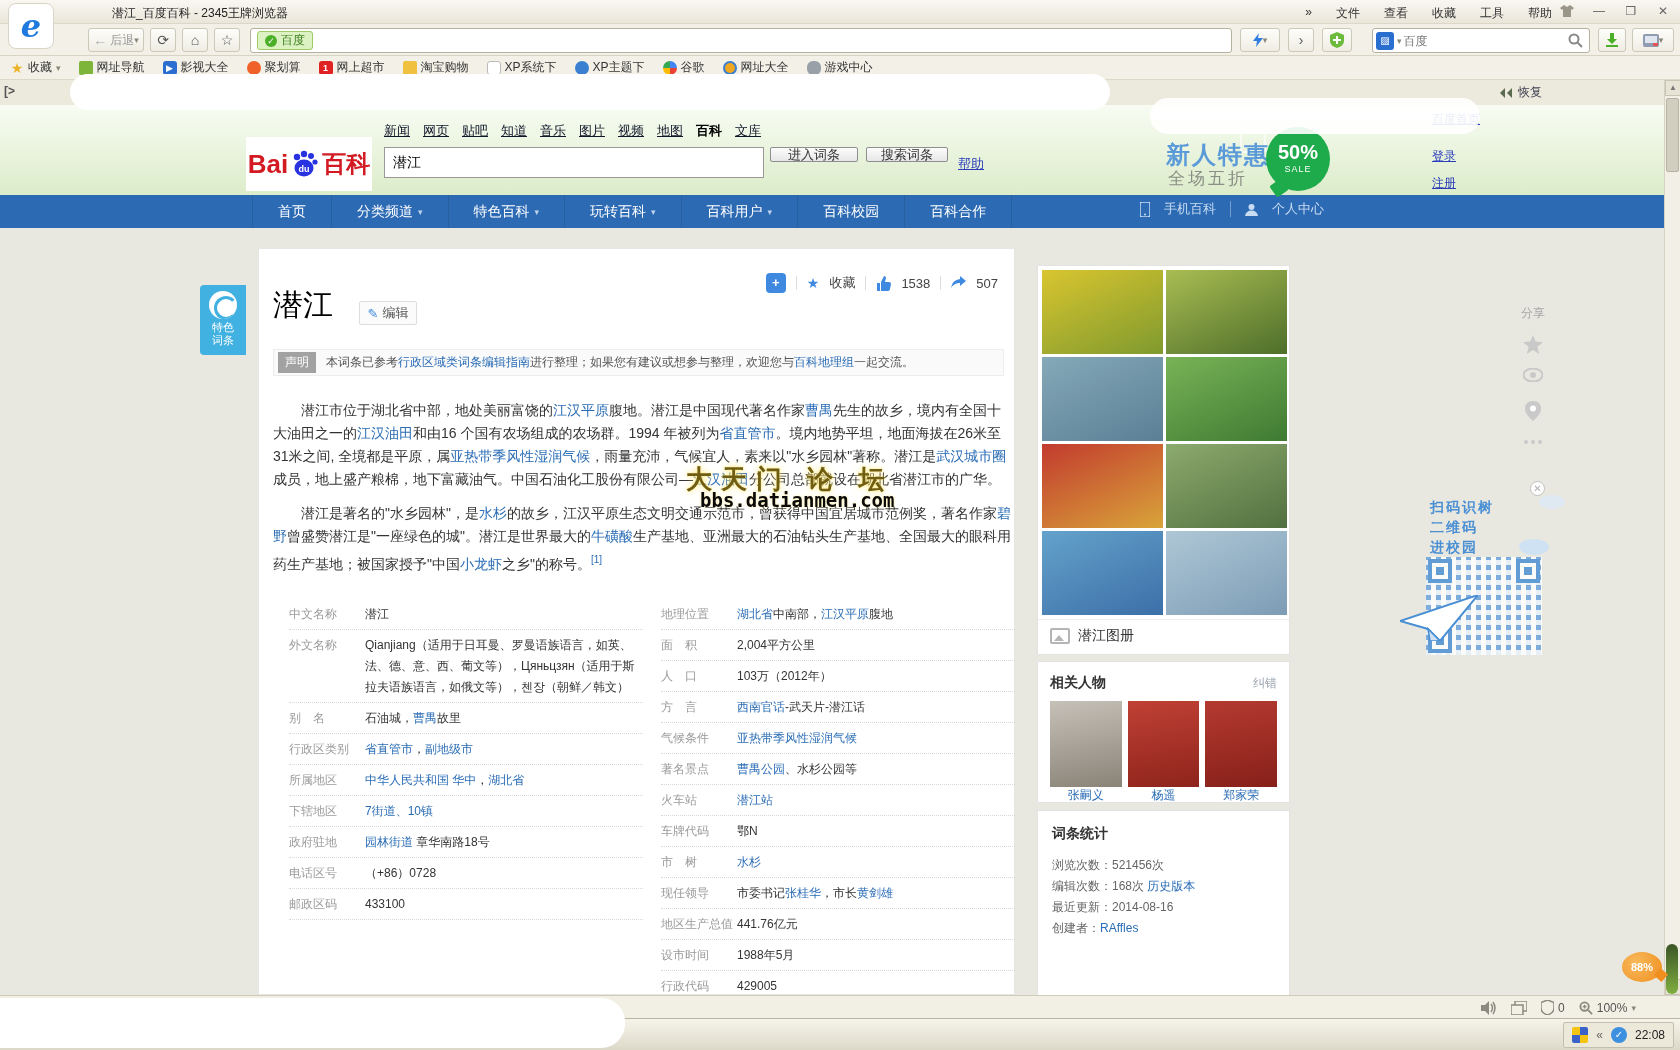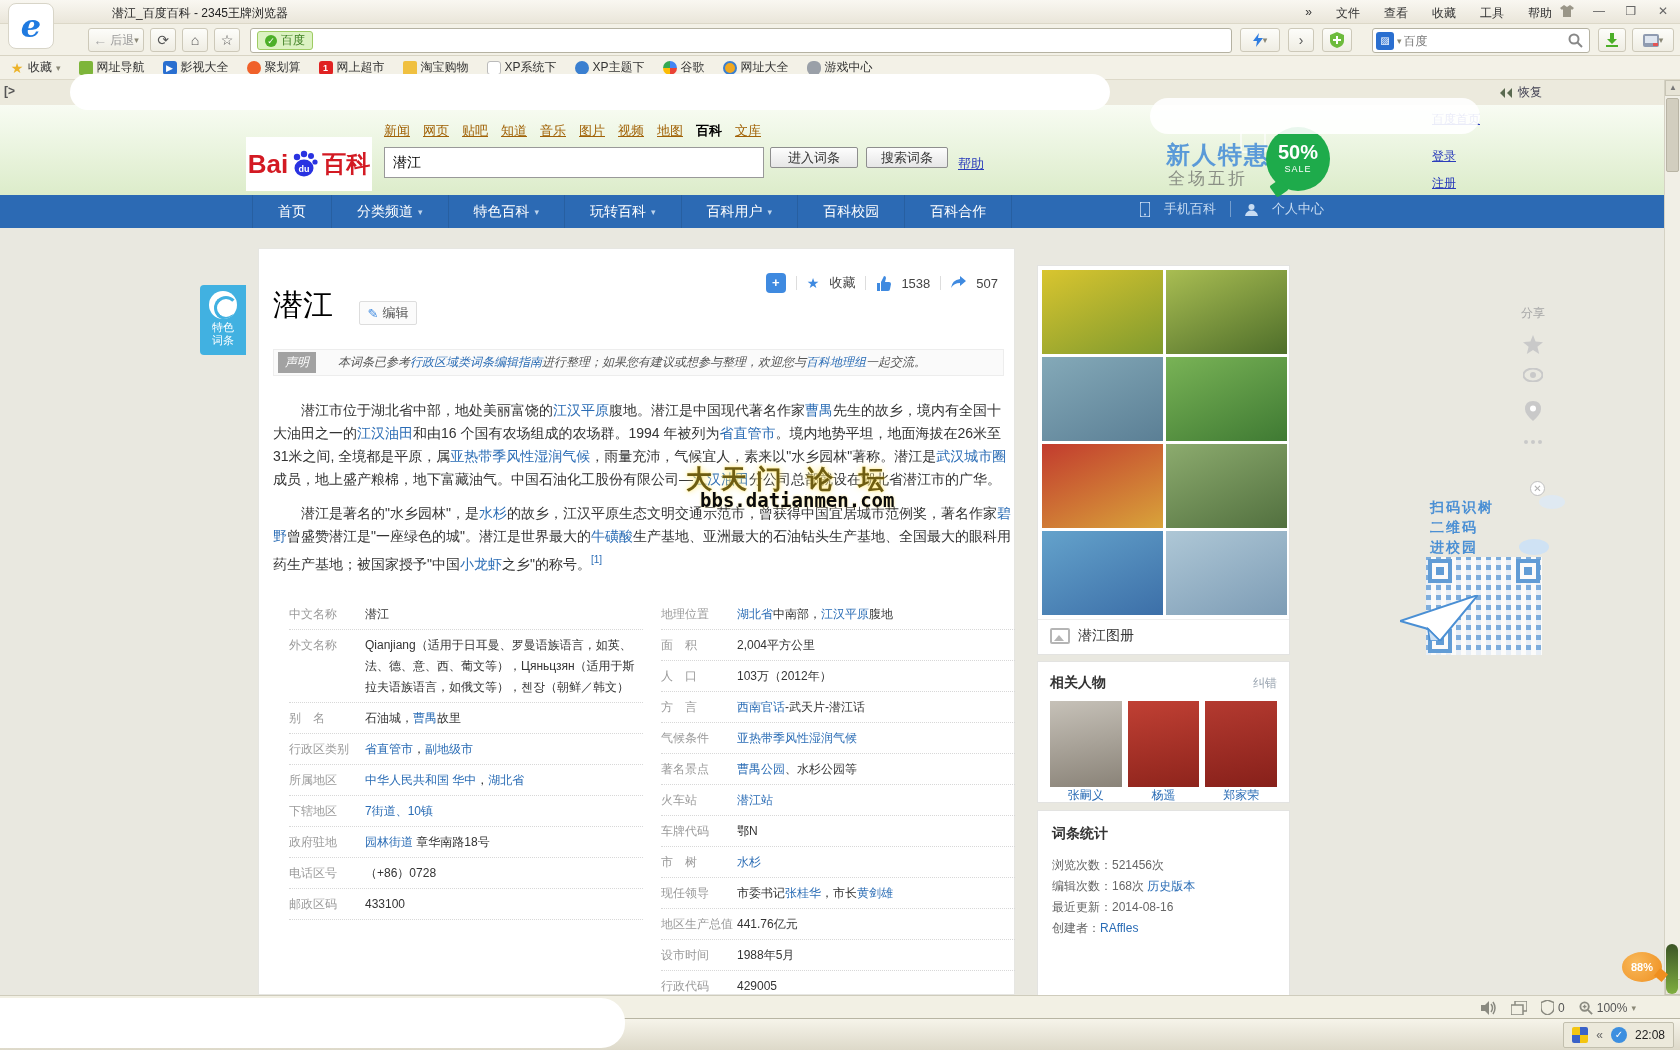--- a/index.html
+++ b/index.html
@@ -41,25 +41,25 @@
   
   .viewport{left:0;top:105px;width:1664px;height:890px;background:#e9e8e0;overflow:hidden;}
   .greenband{left:0;top:0;width:1664px;height:90px;background:linear-gradient(#f8fcf3,#dcecca);}
   .toplinks{left:1432px;top:6px;display:flex;gap:10px;font-size:12px;flex-direction:column;}
   .toplinks span{color:#2b3dbb;text-decoration:underline;cursor:pointer;}
   .logobox{left:246px;top:32px;width:126px;height:54px;background:#fff;display:flex;align-items:center;justify-content:center;gap:2px;}
   .logobox .bai{font:bold 26px "Liberation Sans",sans-serif;color:#d31a23;}
   .logobox .paw{width:30px;height:30px;position:relative;}
   .logobox .baike{font:bold 24px "Liberation Sans",sans-serif;color:#d31a23;}
   .htabs{left:384px;top:17px;display:flex;gap:13px;font-size:13px;}
-  .htab{color:#a16207;text-decoration:underline;cursor:pointer;}
+  .htab{color:#0f172a;text-decoration:underline;cursor:pointer;}
   .htab.active{color:#000;font-weight:bold;text-decoration:none;}
   .bsearch{left:384px;top:42px;width:380px;height:31px;border:1px solid #999;background:#fff;font-size:14px;color:#000;
     padding:0 8px;font-family:inherit;outline:none;}
-  .gbtn{top:42px;height:21px;border:1px solid #8e8e8e;border-radius:2px;background:linear-gradient(#fdfdfd,#e6e6e6);
+  .gbtn{top:42px;height:15px;border:1px solid #8e8e8e;border-radius:2px;background:linear-gradient(#fdfdfd,#e6e6e6);
     font-size:13px;color:#333;display:flex;align-items:center;justify-content:center;cursor:pointer;}
   .helplink{left:958px;top:50px;color:#2b3dbb;text-decoration:underline;font-size:13px;}
   .promo1{left:1166px;top:34px;font-size:24px;font-weight:bold;color:#5a9ad8;letter-spacing:2px;}
   .promo2{left:1168px;top:62px;font-size:17px;color:#8a8f85;letter-spacing:3px;}
   .bubble{left:1266px;top:22px;width:64px;height:64px;background:#1eab4b;border-radius:50%;color:#fff;text-align:center;z-index:2;}
   .bubble .pct{font:bold 20px "Liberation Sans",sans-serif;margin-top:14px;}
   .bubble .sale{font-size:9px;letter-spacing:1px;}
   .bubble::after{content:"";position:absolute;left:6px;bottom:-4px;width:14px;height:14px;background:#1eab4b;
     transform:rotate(55deg);border-radius:2px;}
   .giftghost{left:1240px;top:26px;width:26px;height:22px;border:2px solid rgba(255,255,255,.6);border-radius:3px;}
@@ -74,21 +74,21 @@
   .panel{left:258px;top:143px;width:757px;height:747px;background:#fff;border:1px solid #e6e6e2;}
   .actions{position:absolute;right:16px;top:24px;display:flex;align-items:center;gap:10px;color:#444;font-size:13px;}
   .appic{width:20px;height:20px;background:#3f8ae0;border-radius:4px;color:#fff;text-align:center;line-height:20px;font-weight:bold;}
   .act-sep{width:1px;height:14px;background:#ddd;}
   .blueglyph{color:#3f8ae0;font-size:14px;}
   .a-title{position:absolute;left:14px;top:36px;font-size:30px;color:#000;}
   .editchip{position:absolute;left:100px;top:52px;width:58px;height:24px;border:1px solid #ddd;background:#fbfbfb;border-radius:2px;
     display:flex;align-items:center;justify-content:center;gap:4px;font-size:13px;color:#555;cursor:pointer;}
   .editchip .pen{color:#3f8ae0;font-size:13px;}
   .notice{position:absolute;left:14px;top:100px;width:731px;height:27px;background:#fafafa;border:1px solid #ededed;
-    display:flex;align-items:center;gap:22px;font-size:12px;color:#555;padding-right:6px;font-style:italic;}
+    display:flex;align-items:center;gap:10px;font-size:12px;color:#555;padding-right:6px;}
   .noticebadge{margin-left:4px;background:#a2a2a2;color:#fff;padding:2px 7px;flex:none;}
   .paras{position:absolute;left:14px;top:150px;width:740px;font-size:14px;line-height:23px;color:#333;}
   .para{text-indent:2em;margin:0 0 11px 0;}
   .infobox{position:absolute;left:30px;top:350px;width:726px;display:flex;gap:18px;font-size:12px;}
   .ib-col{flex:1;}
   .ib-row{display:flex;border-bottom:1px dotted #d8d8d8;padding:5px 0 4px 0;line-height:21px;}
   .ib-label{width:76px;flex:none;color:#9b9b9b;}
   .ib-val{flex:1;color:#333;}
   
   .sidepanel{background:#fff;border:1px solid #e3e3e1;}

